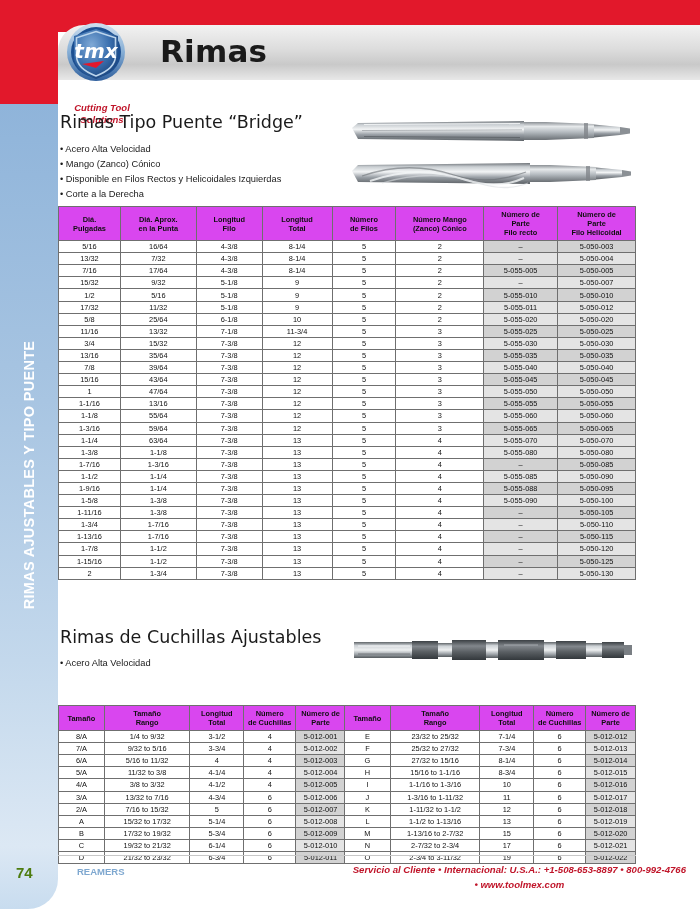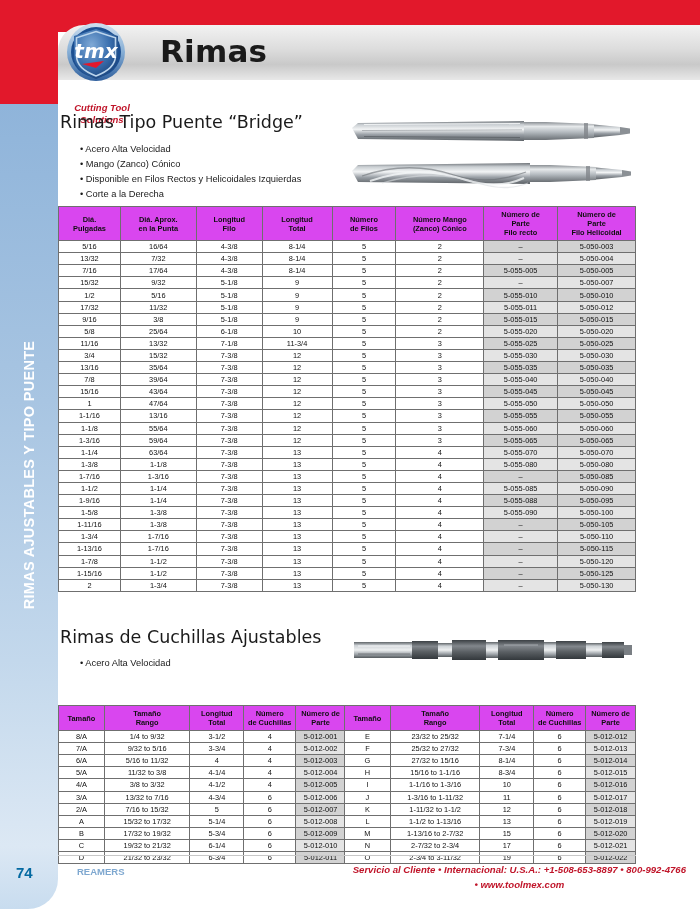--- a/index.html
+++ b/index.html
@@ -55,40 +55,40 @@
     letter-spacing: 0.3px;
   }
   .sidebar-foot {
     position: absolute; left: 0; top: 846px;
     width: 58px; height: 63px;
     background: linear-gradient(to bottom, #dce8f4 0%, #c8dcef 100%);
     border-bottom-right-radius: 30px;
   }
   .page-num {
     position: absolute; left: 16px; top: 864px;
-    color: #0369a1; font-size: 15px; font-weight: 700;
+    color: #4d7c0f; font-size: 15px; font-weight: 700;
   }
 
   
   .logo-wrap { position: absolute; left: 60px; top: 18px; width: 72px; height: 72px; }
   .logo-tag {
     position: absolute; left: 60px; top: 80px;
     width: 84px; text-align: center;
     color: #c0152a; font-size: 9.5px; font-weight: 700; font-style: italic;
     line-height: 1.25;
     margin-top: 22px;
   }
 
   
   .section-h {
     position: absolute;
     font-size: 17.5px; font-weight: 400; color: #1a1a1a;
     font-family: "DejaVu Sans", sans-serif;
   }
-  .bullets { position: absolute; font-size: 9.3px; color: #1a1a1a; line-height: 1.62; margin-left: 20px; }
+  .bullets { position: absolute; font-size: 9.3px; color: #1a1a1a; line-height: 1.62; }
   .bullets div::before { content: "\2022  "; }
 
   
   table { border-collapse: collapse; }
   .dtable { position: absolute; font-size: 7.4px; color: #101010; }
   .dtable th, .dtable td {
     border: 0.7px solid #6f6f6f;
     text-align: center;
     vertical-align: middle;
     padding: 0;
@@ -318,30 +318,20 @@
       </tr>
       <tr>
         <td>17/32</td>
         <td>11/32</td>
         <td>5-1/8</td>
         <td>9</td>
         <td>5</td>
         <td>2</td>
         <td class="shade-l">5-055-011</td>
         <td class="shade-l thick-l">5-050-012</td>
-      </tr>
-      <tr>
-        <td>9/16</td>
-        <td>3/8</td>
-        <td>5-1/8</td>
-        <td>9</td>
-        <td>5</td>
-        <td>2</td>
-        <td class="shade">5-055-015</td>
-        <td class="shade thick-l">5-050-015</td>
       </tr>
       <tr>
         <td>5/8</td>
         <td>25/64</td>
         <td>6-1/8</td>
         <td>10</td>
         <td>5</td>
         <td>2</td>
         <td class="shade-l">5-055-020</td>
         <td class="shade-l thick-l">5-050-020</td>

